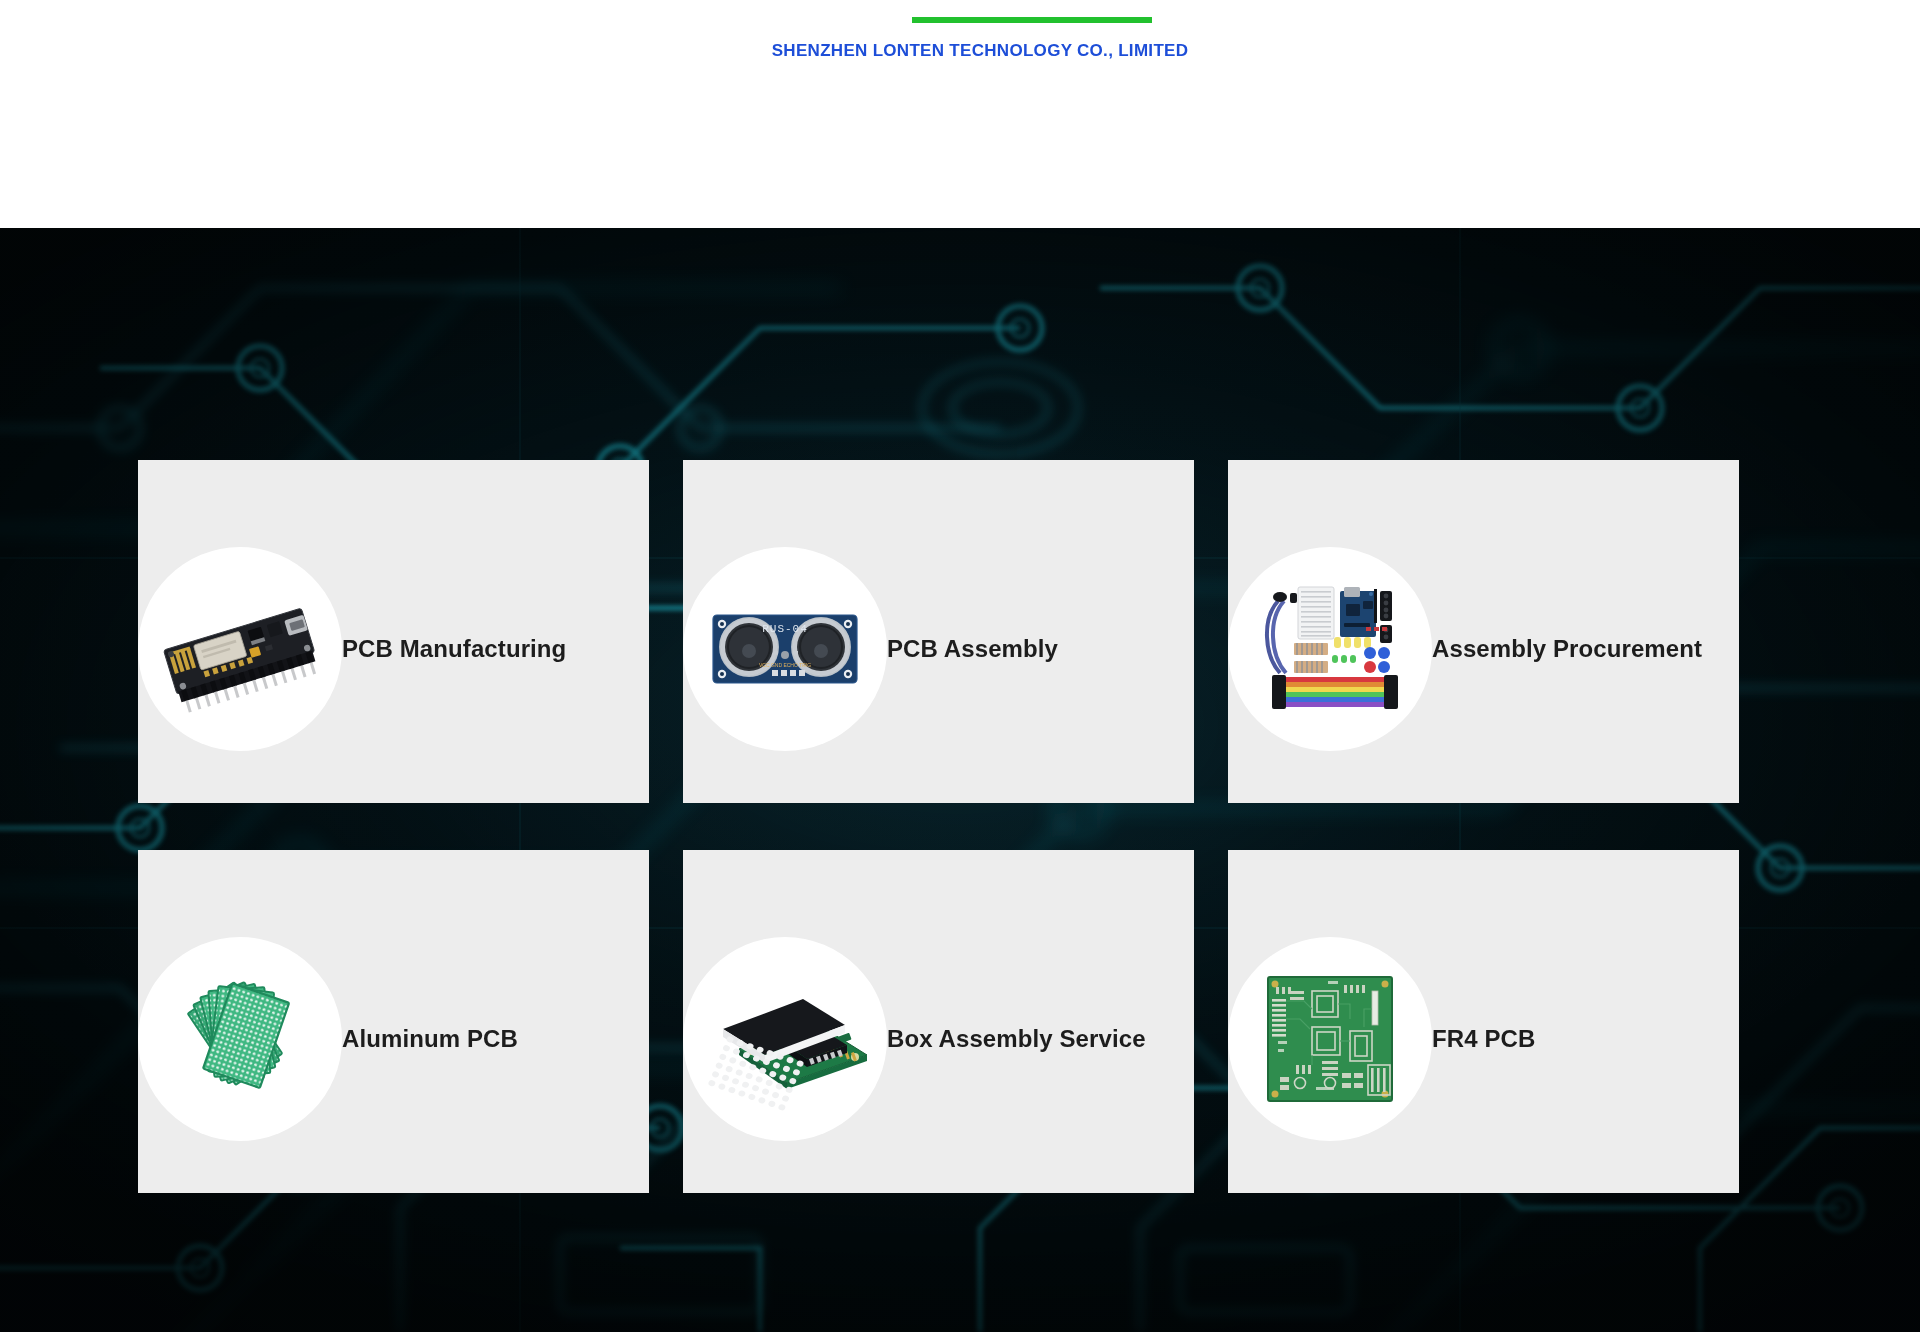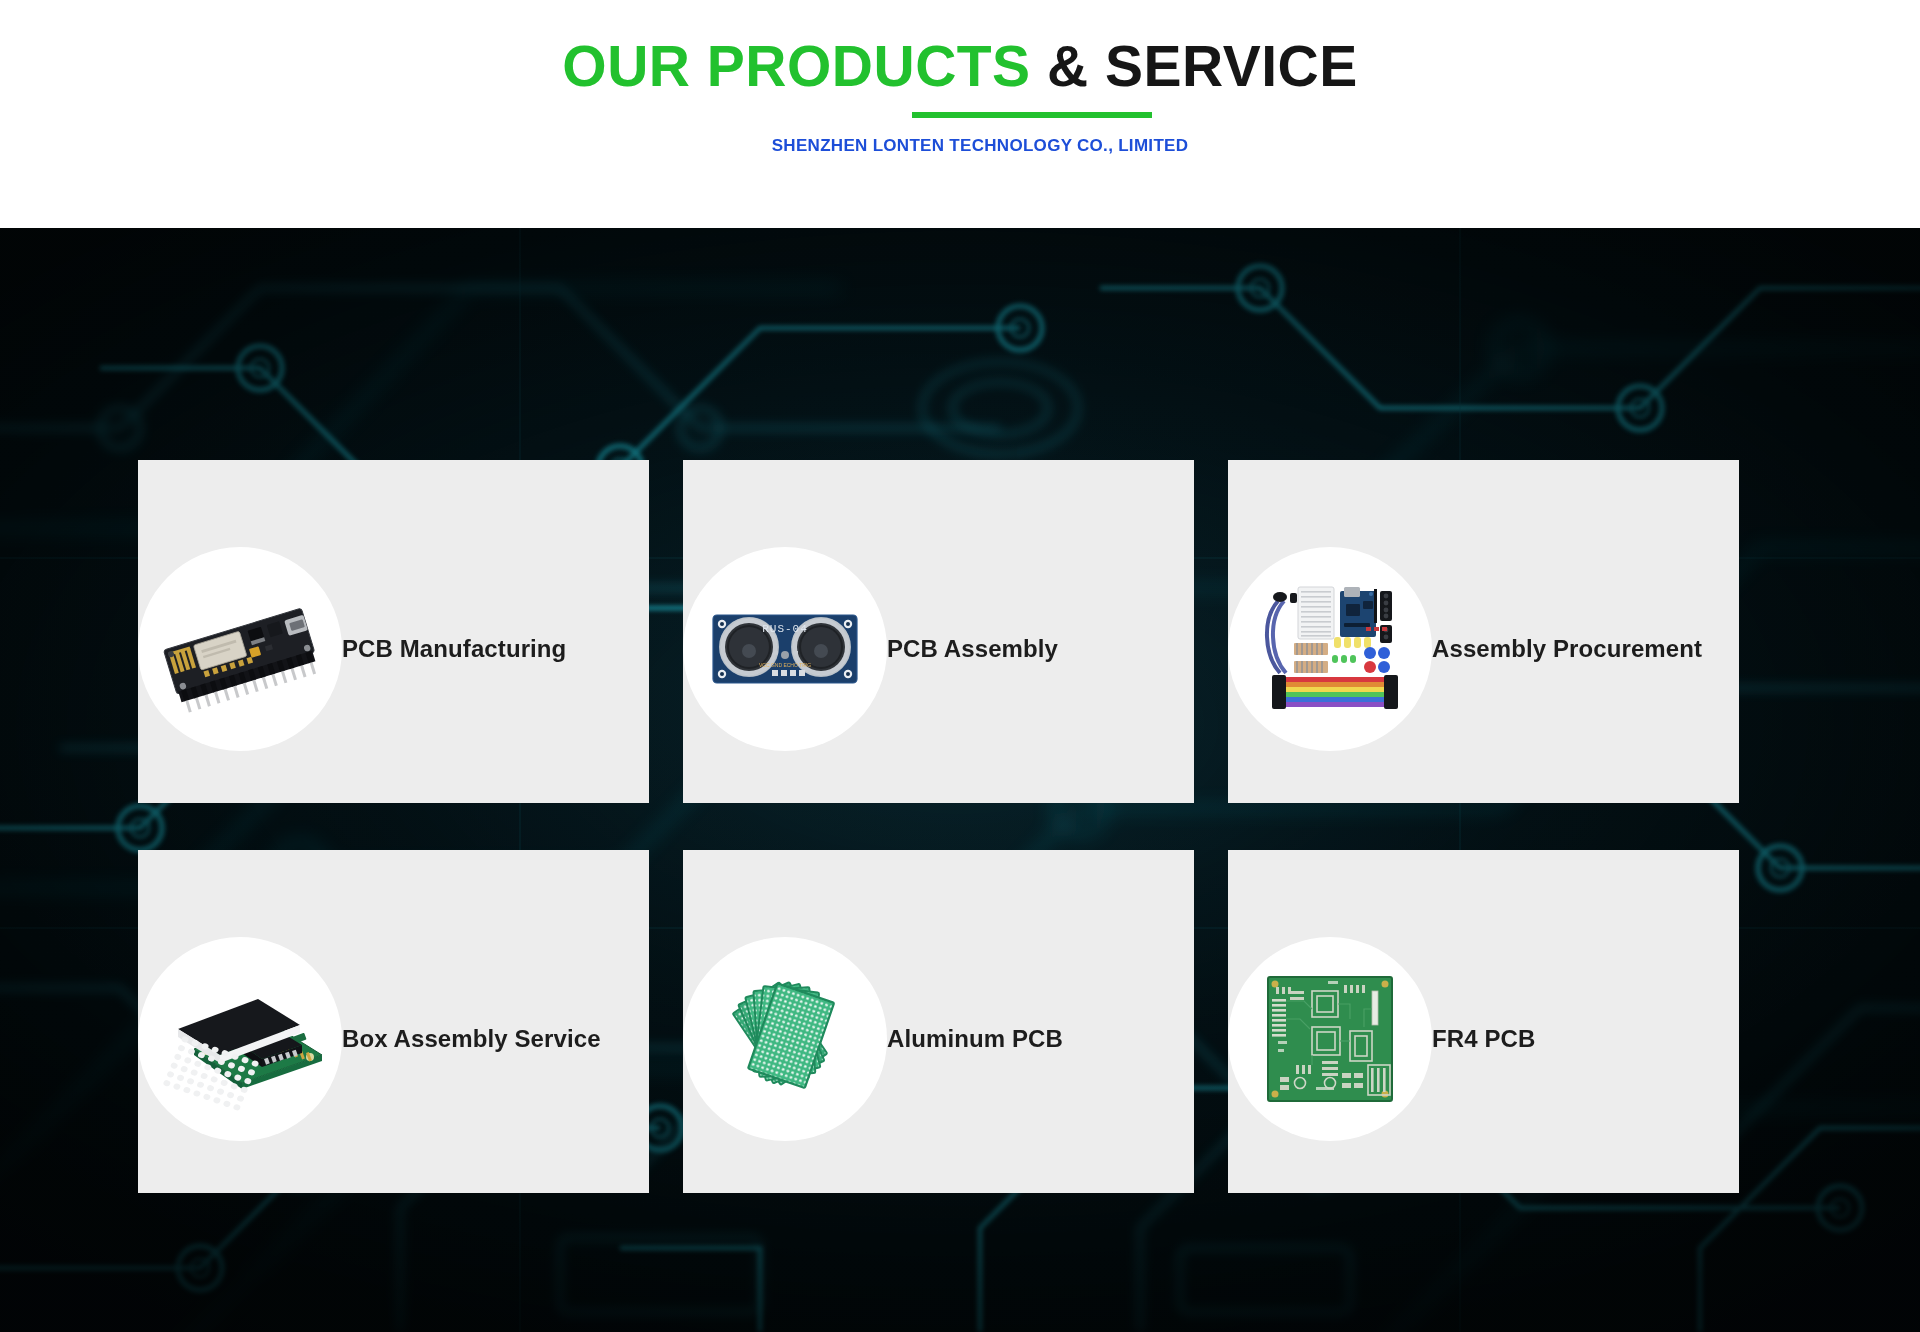--- a/index.html
+++ b/index.html
@@ -129,23 +129,20 @@
     letter-spacing: 0.1px;
     white-space: nowrap;
     font-family: "Liberation Sans", sans-serif;
   }
 </style>
 </head>
 <body>
 
 <div class="header">
 
-  <h1 class="header-title">
-    <span class="title-accent">OUR PRODUCTS</span><span class="title-rest"> &amp; SERVICE</span>
-  </h1>
 
   <div class="title-underline"></div>
 
   <div class="header-subtitle">SHENZHEN LONTEN TECHNOLOGY CO., LIMITED</div>
 </div>
 
 <div class="hero">
 
   <svg class="hero-bg" viewBox="0 0 1920 1104" preserveAspectRatio="none" xmlns="http://www.w3.org/2000/svg">
     <defs>
@@ -509,20 +506,59 @@
               <rect x="-48" y="43" width="104" height="5" fill="#4fc45a"></rect>
               <rect x="-48" y="48" width="104" height="5" fill="#3b6fd8"></rect>
               <rect x="-48" y="53" width="104" height="5" fill="#8a4fc4"></rect>
               <rect x="-58" y="26" width="14" height="34" rx="2" fill="#15171b"></rect>
               <rect x="54" y="26" width="14" height="34" rx="2" fill="#15171b"></rect>
             </g>
           </g>
         </svg>
       </div>
       <div class="card-title">Assembly Procurement</div>
+    </div>
+
+    <div class="card">
+      <div class="card-media">
+        <svg width="190" height="190" viewBox="0 0 190 190" xmlns="http://www.w3.org/2000/svg">
+          <defs>
+            <pattern id="perf" width="5" height="5" patternUnits="userSpaceOnUse">
+              <rect width="5" height="5" fill="#3fb882"></rect>
+              <circle cx="2.5" cy="2.5" r="1.35" fill="#f4fbf7"></circle>
+            </pattern>
+            <pattern id="perf2" width="5" height="5" patternUnits="userSpaceOnUse">
+              <rect width="5" height="5" fill="#35a875"></rect>
+              <circle cx="2.5" cy="2.5" r="1.25" fill="#eaf7f1"></circle>
+            </pattern>
+          </defs>
+          <g transform="translate(95,97)">
+
+            <g transform="rotate(-34)">
+              <rect x="-28" y="-52" width="56" height="86" rx="1.5" fill="url(#perf2)" stroke="#1f8a5c" stroke-width="2"></rect>
+            </g>
+            <g transform="rotate(-24)">
+              <rect x="-28" y="-52" width="56" height="86" rx="1.5" fill="url(#perf2)" stroke="#1f8a5c" stroke-width="2"></rect>
+            </g>
+            <g transform="rotate(-14)">
+              <rect x="-28" y="-52" width="56" height="86" rx="1.5" fill="url(#perf)" stroke="#1f8a5c" stroke-width="2"></rect>
+            </g>
+            <g transform="rotate(-4)">
+              <rect x="-28" y="-52" width="56" height="86" rx="1.5" fill="url(#perf)" stroke="#1f8a5c" stroke-width="2"></rect>
+            </g>
+            <g transform="rotate(7)">
+              <rect x="-28" y="-52" width="56" height="86" rx="1.5" fill="url(#perf)" stroke="#1f8a5c" stroke-width="2"></rect>
+            </g>
+            <g transform="rotate(19)">
+              <rect x="-26" y="-52" width="60" height="90" rx="1.5" fill="url(#perf)" stroke="#1f8a5c" stroke-width="2.2"></rect>
+            </g>
+          </g>
+        </svg>
+      </div>
+      <div class="card-title">Aluminum PCB</div>
     </div>
 
     <div class="card">
       <div class="card-media">
         <svg width="190" height="190" viewBox="0 0 190 190" xmlns="http://www.w3.org/2000/svg">
           <g transform="translate(95,95)">
 
             <path d="M-46 10 L34 -14 L82 16 L2 44 Z" fill="#1d7a46"></path>
             <path d="M-46 10 L34 -14 L82 16 L2 44 Z" fill="none" stroke="#155c34" stroke-width="1"></path>
             <path d="M-46 10 L-46 16 L2 50 L2 44 Z" fill="#14603a"></path>
@@ -615,59 +651,20 @@
             </g>
           </g>
         </svg>
       </div>
       <div class="card-title">Box Assembly Service</div>
     </div>
 
     <div class="card">
       <div class="card-media">
         <svg width="190" height="190" viewBox="0 0 190 190" xmlns="http://www.w3.org/2000/svg">
-          <defs>
-            <pattern id="perf" width="5" height="5" patternUnits="userSpaceOnUse">
-              <rect width="5" height="5" fill="#3fb882"></rect>
-              <circle cx="2.5" cy="2.5" r="1.35" fill="#f4fbf7"></circle>
-            </pattern>
-            <pattern id="perf2" width="5" height="5" patternUnits="userSpaceOnUse">
-              <rect width="5" height="5" fill="#35a875"></rect>
-              <circle cx="2.5" cy="2.5" r="1.25" fill="#eaf7f1"></circle>
-            </pattern>
-          </defs>
-          <g transform="translate(95,97)">
-
-            <g transform="rotate(-34)">
-              <rect x="-28" y="-52" width="56" height="86" rx="1.5" fill="url(#perf2)" stroke="#1f8a5c" stroke-width="2"></rect>
-            </g>
-            <g transform="rotate(-24)">
-              <rect x="-28" y="-52" width="56" height="86" rx="1.5" fill="url(#perf2)" stroke="#1f8a5c" stroke-width="2"></rect>
-            </g>
-            <g transform="rotate(-14)">
-              <rect x="-28" y="-52" width="56" height="86" rx="1.5" fill="url(#perf)" stroke="#1f8a5c" stroke-width="2"></rect>
-            </g>
-            <g transform="rotate(-4)">
-              <rect x="-28" y="-52" width="56" height="86" rx="1.5" fill="url(#perf)" stroke="#1f8a5c" stroke-width="2"></rect>
-            </g>
-            <g transform="rotate(7)">
-              <rect x="-28" y="-52" width="56" height="86" rx="1.5" fill="url(#perf)" stroke="#1f8a5c" stroke-width="2"></rect>
-            </g>
-            <g transform="rotate(19)">
-              <rect x="-26" y="-52" width="60" height="90" rx="1.5" fill="url(#perf)" stroke="#1f8a5c" stroke-width="2.2"></rect>
-            </g>
-          </g>
-        </svg>
-      </div>
-      <div class="card-title">Aluminum PCB</div>
-    </div>
-
-    <div class="card">
-      <div class="card-media">
-        <svg width="190" height="190" viewBox="0 0 190 190" xmlns="http://www.w3.org/2000/svg">
           <g transform="translate(95,95)">
 
             <rect x="-62" y="-62" width="124" height="124" rx="2" fill="#2f8d4e"></rect>
             <rect x="-62" y="-62" width="124" height="124" rx="2" fill="none" stroke="#1f6a39" stroke-width="2"></rect>
 
             <g fill="#cbb04a">
               <circle cx="-55" cy="-55" r="3.5"></circle>
                 <circle cx="55" cy="-55" r="3.5"></circle>
               <circle cx="-55" cy="55" r="3.5"></circle>
                 <circle cx="55" cy="55" r="3.5"></circle>

